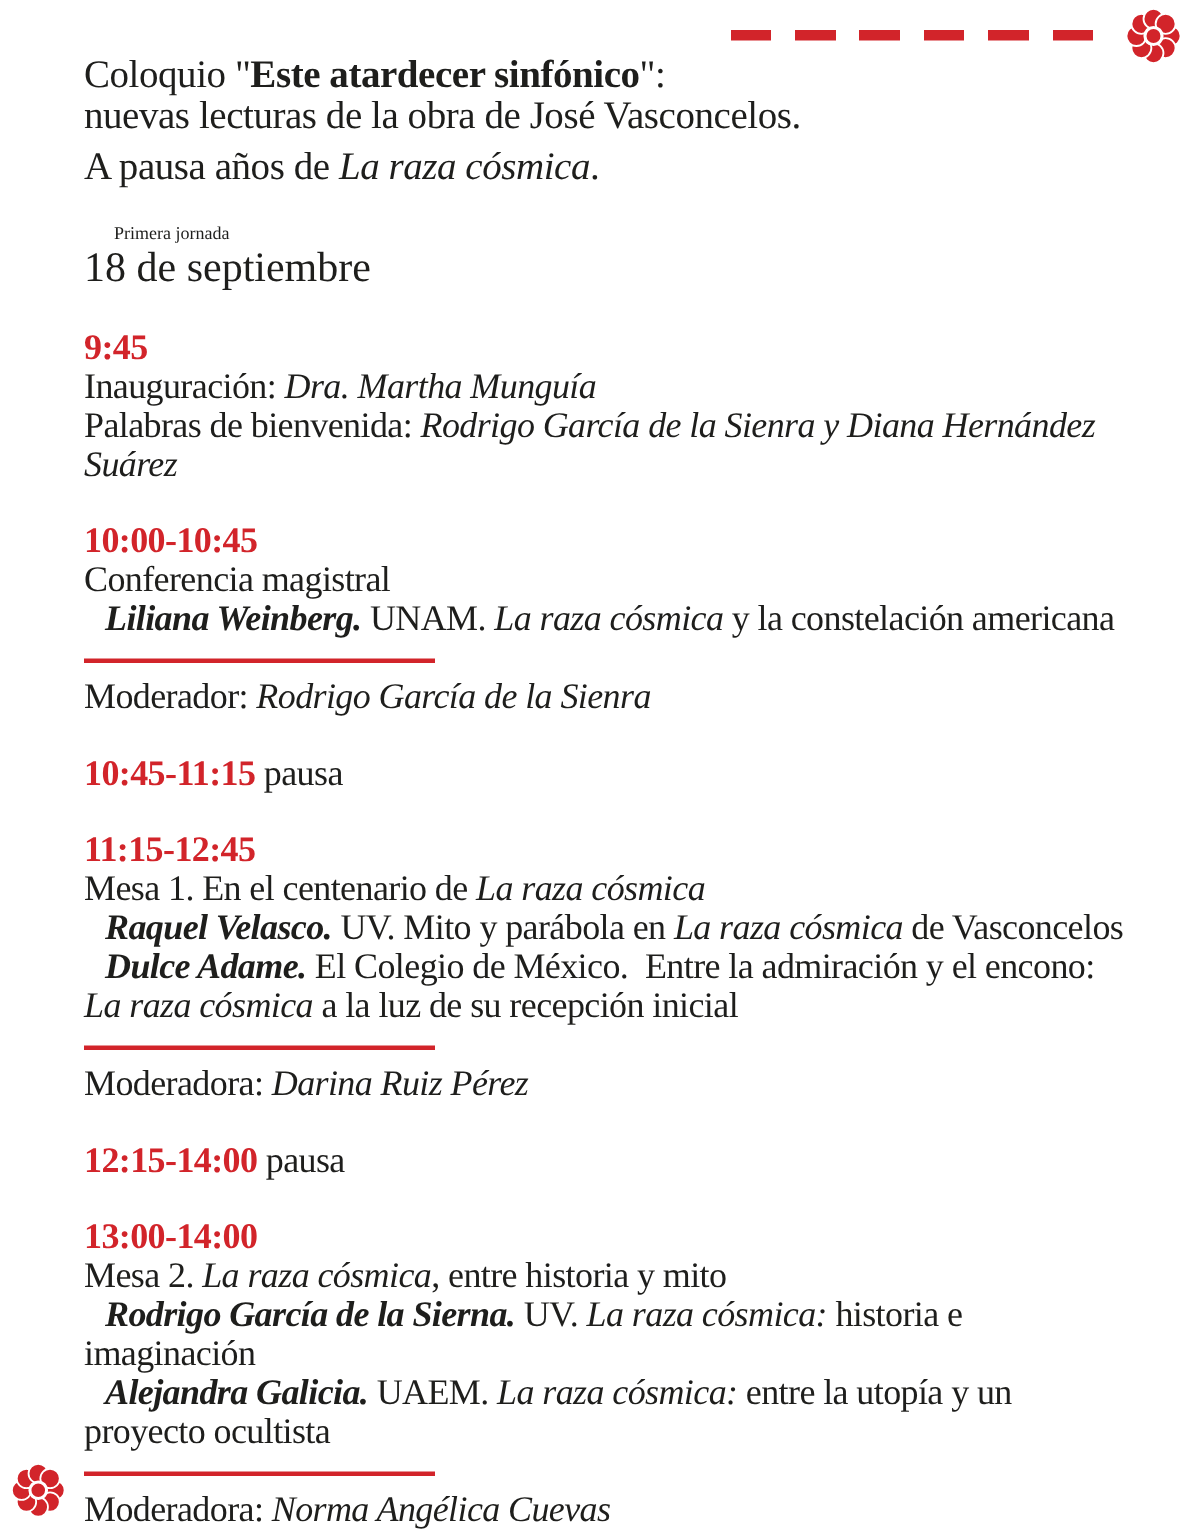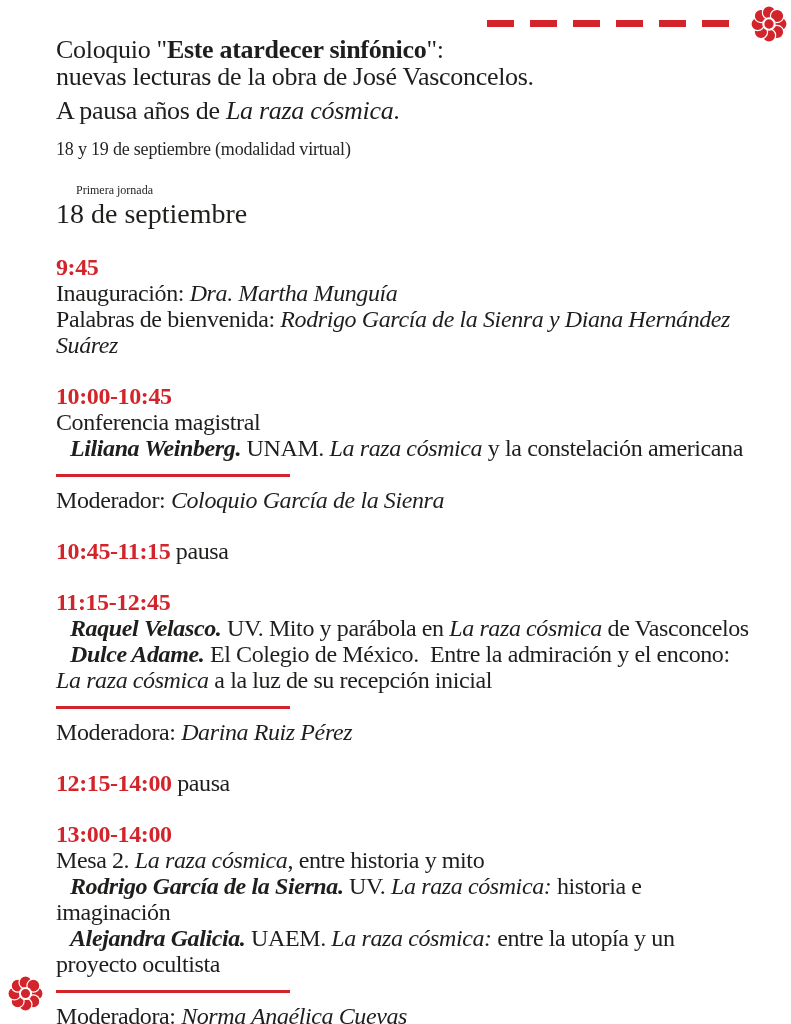--- a/index.html
+++ b/index.html
@@ -53,44 +53,44 @@
       <circle cx="20" cy="20" r="6" stroke-width="2.2"></circle>
     </g>
   </svg>
 
   <div class="content">
 
     <header>
       <h1><span>Coloquio "</span><span class="t-bold">Este atardecer sinfónico</span><span>":</span><br>
       <span>nuevas lecturas de la obra de José Vasconcelos.</span></h1>
       <p class="title3"><span>A pausa años de </span><em>La raza cósmica</em><span>.</span></p>
-      <p class="date-line">18 y 19 de septiembre (modalidad virtual)</p>
     </header>
 
     <p class="jornada-label">Primera jornada</p>
     <p class="jornada-date">18 de septiembre</p>
 
     <main class="schedule">
         <div class="block">
           <p class="line"><span class="time">9:45</span></p>
           <p class="line"><span class="s-b">Inauguración: </span><span class="s-i">Dra. Martha Munguía</span></p>
           <p class="line"><span class="s-b">Palabras de bienvenida: </span><span class="s-i">Rodrigo García de la Sienra y Diana Hernández Suárez</span></p>
         </div>
         <div class="block">
           <p class="line"><span class="time">10:00-10:45</span></p>
           <p class="line"><span class="s-r">Conferencia magistral</span></p>
           <p class="line"><span class="s-bi">Liliana Weinberg.</span><span class="s-r"> UNAM. </span><span class="s-i">La raza cósmica</span><span class="s-r"> y la constelación americana</span></p>
           <div class="divider"></div>
-          <p class="line"><span class="s-b">Moderador: </span><span class="s-i">Coloquio García de la Sienra</span></p>
+          <p class="line"><span class="s-b">Moderador: </span><span class="s-i">Rodrigo García de la Sienra</span></p>
         </div>
         <div class="block">
           <p class="line"><span class="time">10:45-11:15</span><span class="s-r"> pausa</span></p>
         </div>
         <div class="block">
           <p class="line"><span class="time">11:15-12:45</span></p>
+          <p class="line"><span class="s-r">Mesa 1. En el centenario de </span><span class="s-i">La raza cósmica</span></p>
           <p class="line"><span class="s-bi">Raquel Velasco.</span><span class="s-r"> UV. Mito y parábola en </span><span class="s-i">La raza cósmica</span><span class="s-r"> de Vasconcelos</span></p>
           <p class="line"><span class="s-bi">Dulce Adame.</span><span class="s-r"> El Colegio de México.  Entre la admiración y el encono: </span><span class="s-i">La raza cósmica</span><span class="s-r"> a la luz de su recepción inicial</span></p>
           <div class="divider"></div>
           <p class="line"><span class="s-b">Moderadora: </span><span class="s-i">Darina Ruiz Pérez</span></p>
         </div>
         <div class="block">
           <p class="line"><span class="time">12:15-14:00</span><span class="s-r"> pausa</span></p>
         </div>
         <div class="block">
           <p class="line"><span class="time">13:00-14:00</span></p>

